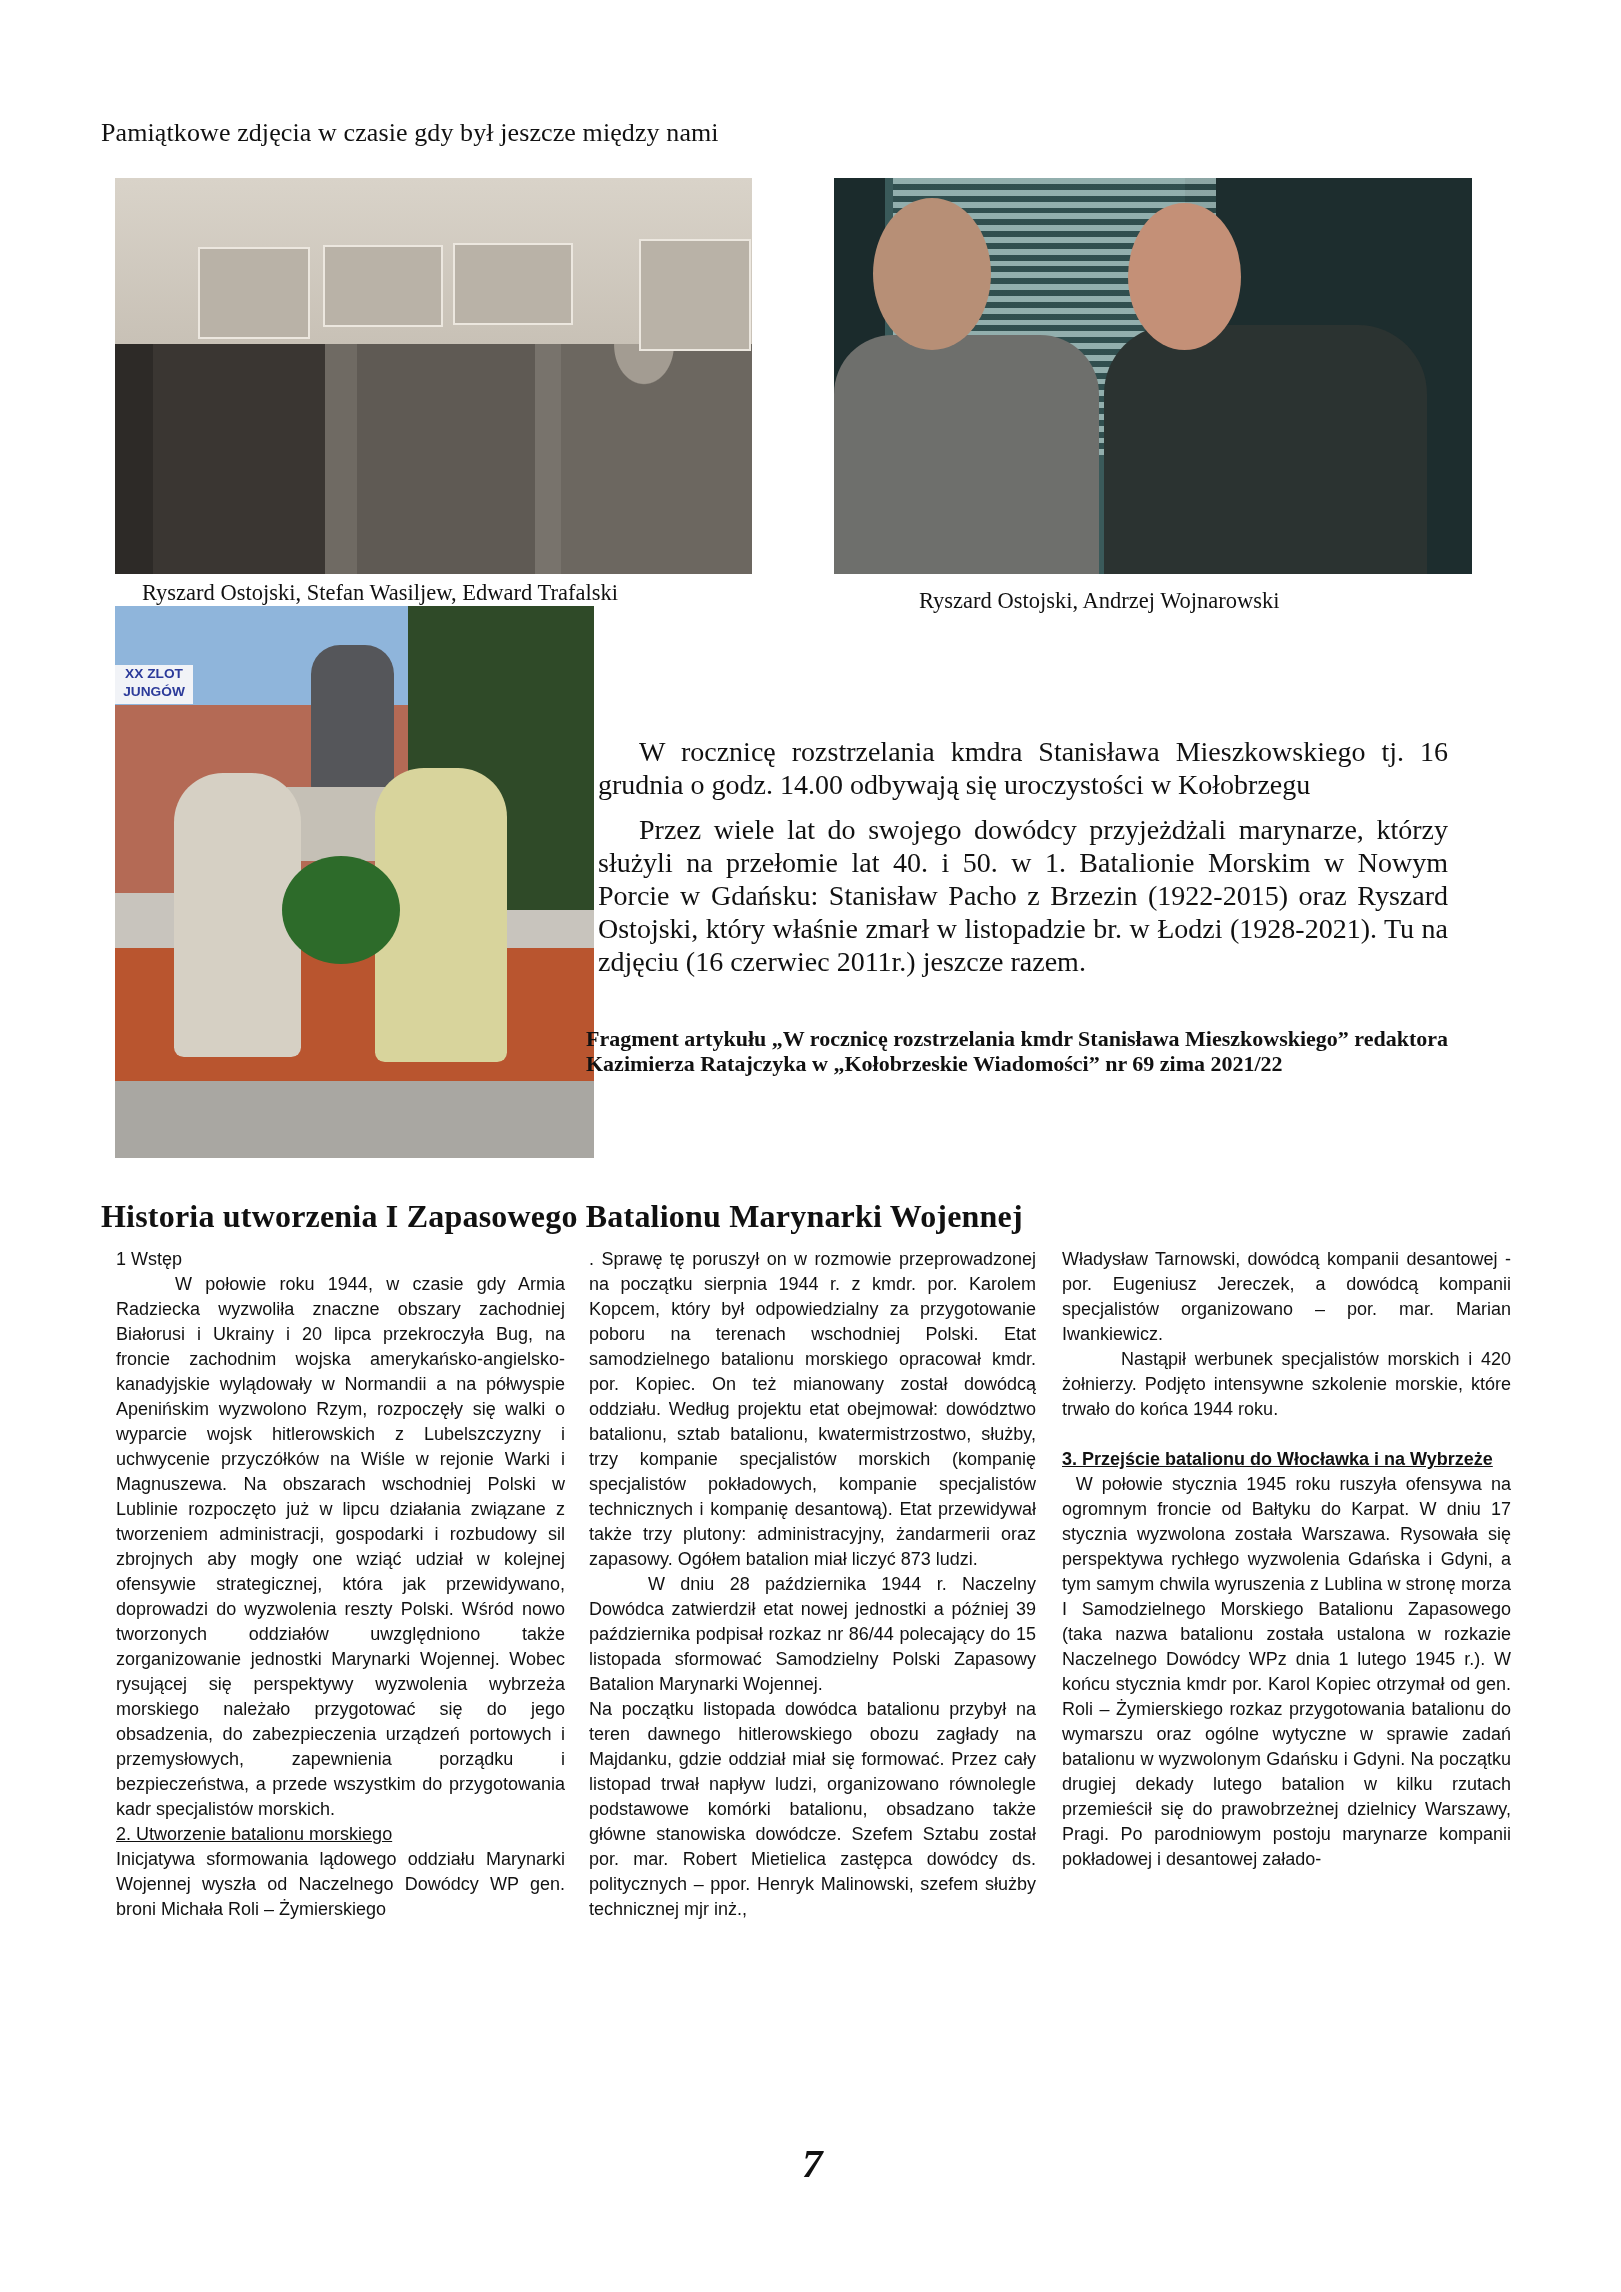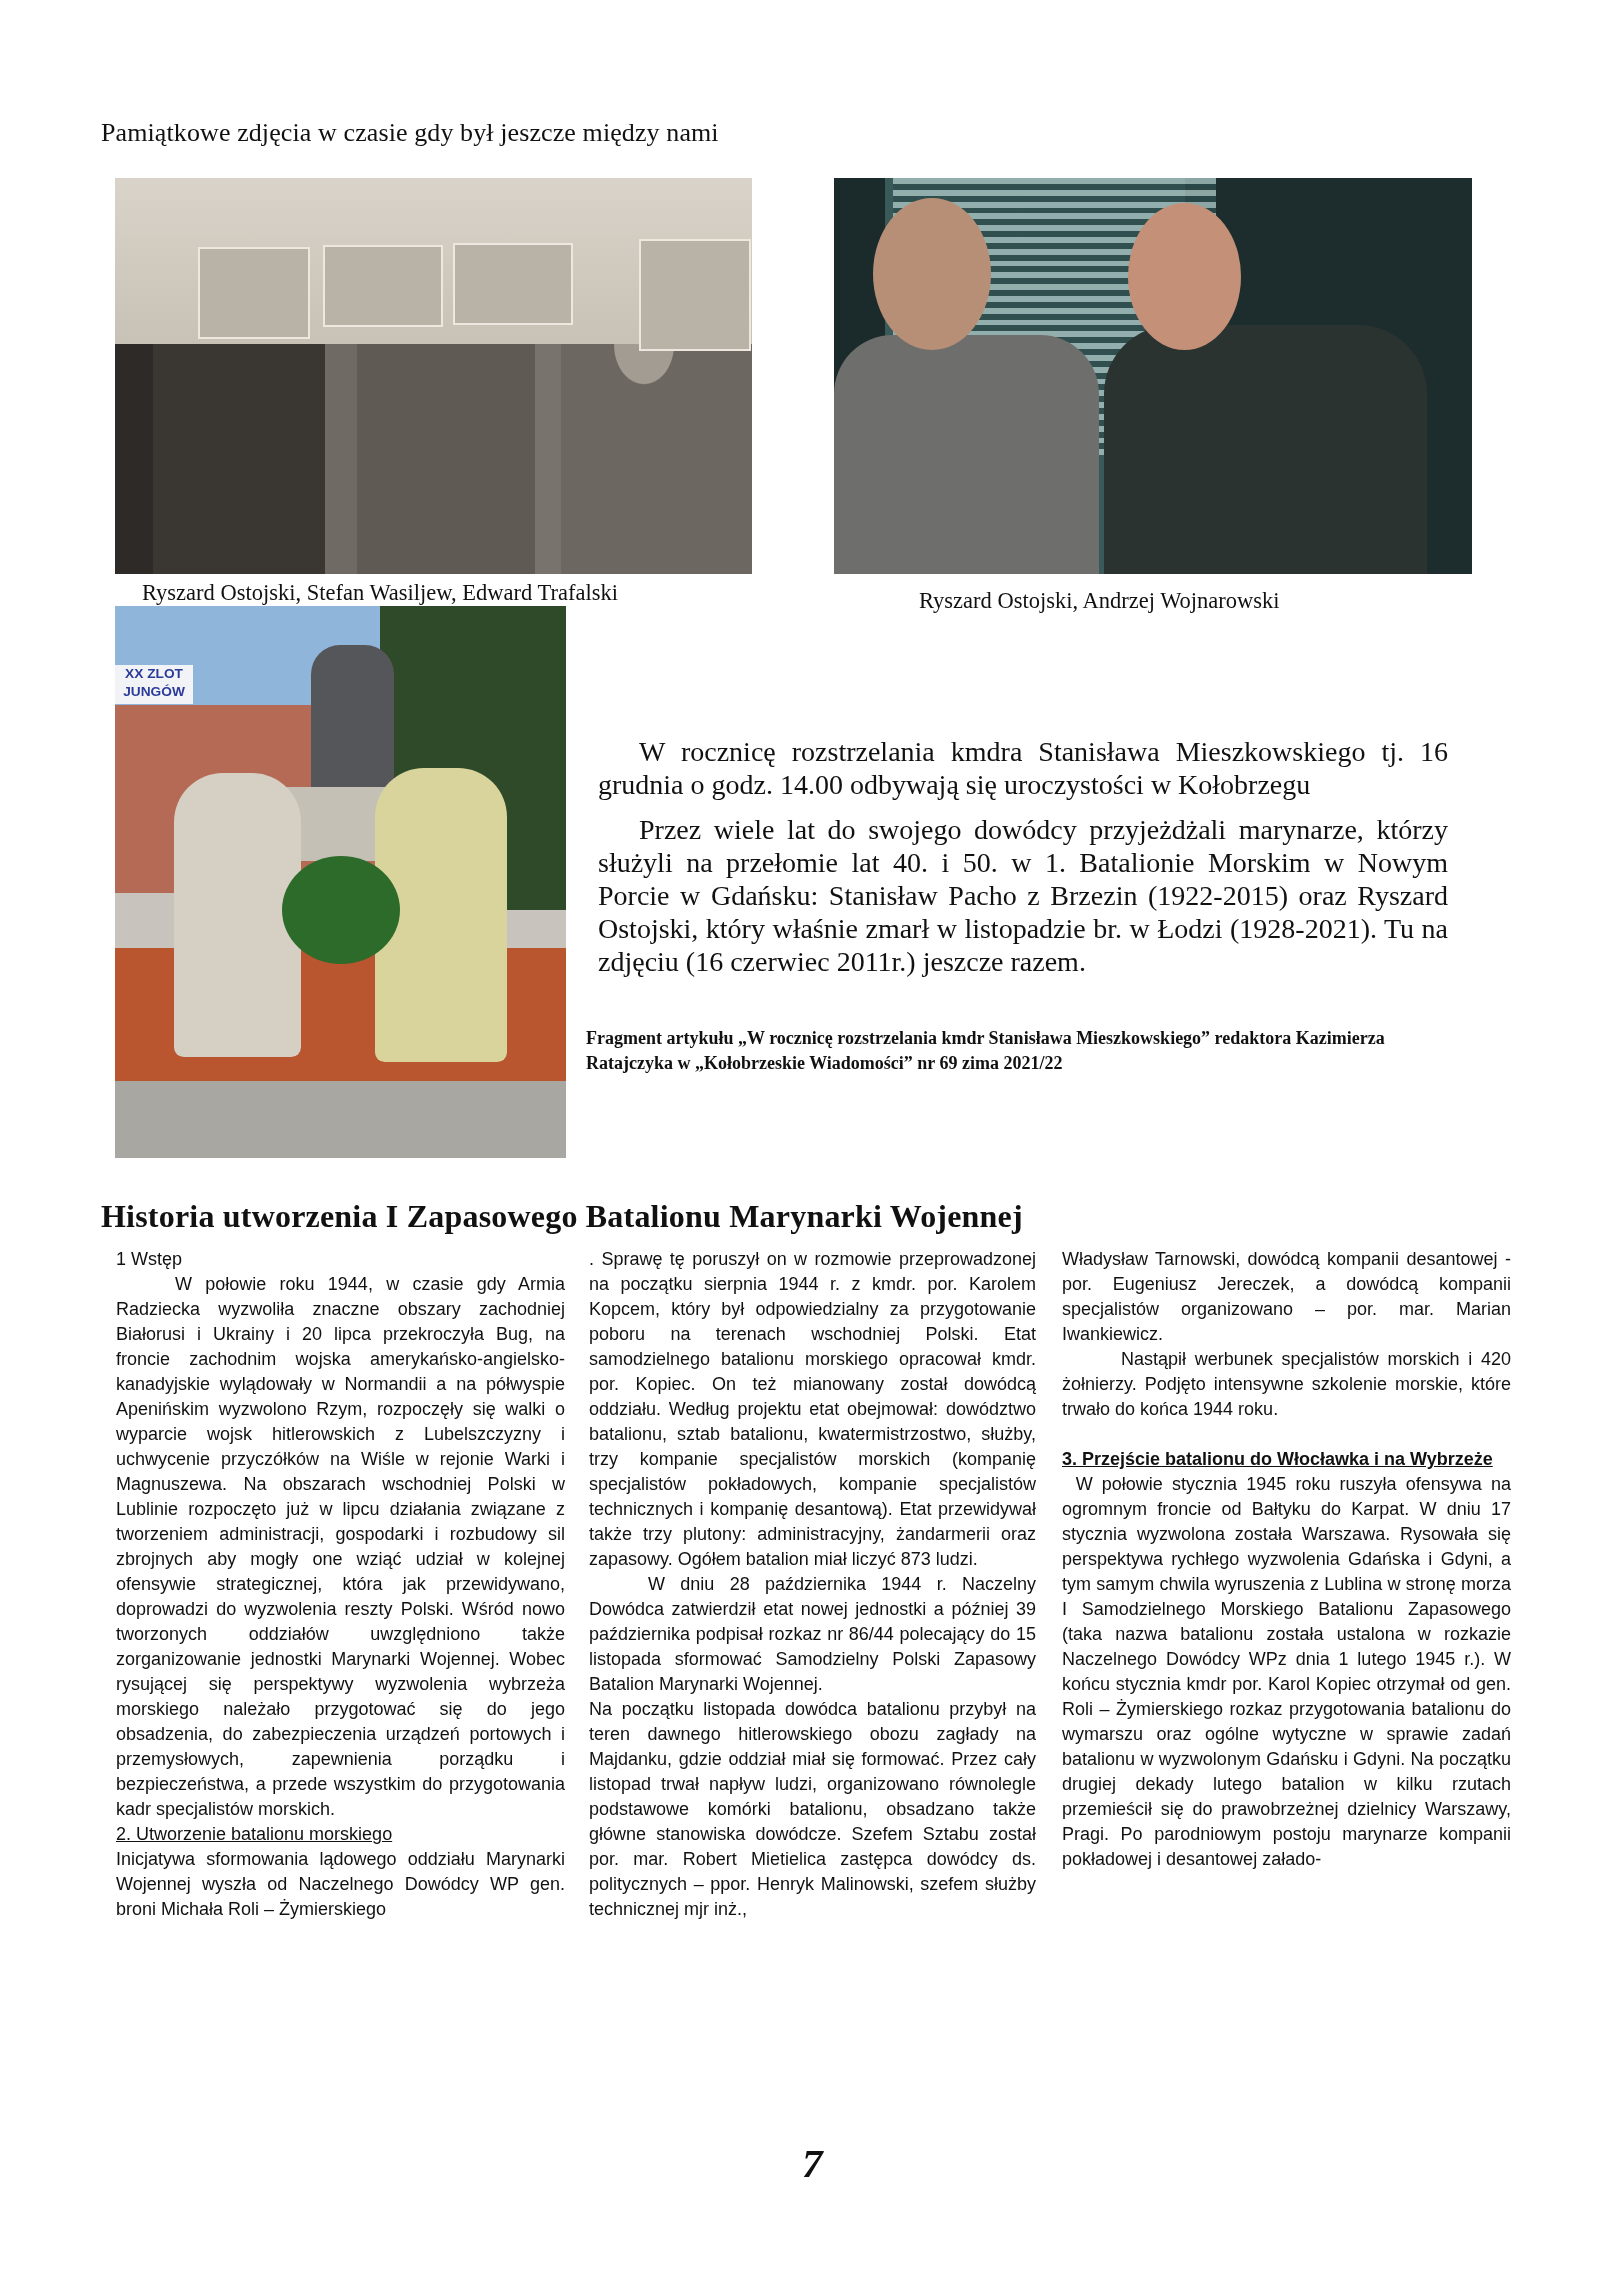--- a/index.html
+++ b/index.html
@@ -25,38 +25,39 @@
     background: linear-gradient(90deg,#1b2b2c 0 8%, #3a5a5a 8% 55%, #1d2d2e 55% 100%);
   }
   #photo2 .blinds { position:absolute; left:59px; top:0; width:323px; height:70%;
     background:repeating-linear-gradient(180deg,#a8c4c2 0 5.9px,#2e4c4c 5.9px 11.8px); opacity:.8; }
   #photo2 .man1 { position:absolute; left:0; top:157px; width:265px; height:239px; background:#6e6f6c; border-radius:59px 59px 0 0; }
   #photo2 .man2 { position:absolute; left:270px; top:147px; width:323px; height:249px; background:#2b3331; border-radius:69px 69px 0 0; }
   #photo2 .head1 { position:absolute; left:39px; top:19.6px; width:118px; height:152px; background:#b78f76; border-radius:50%; }
   #photo2 .head2 { position:absolute; left:294px; top:24.5px; width:113px; height:147px; background:#c49077; border-radius:50%; }
   #photo3 { left:115px; top:606px; width:451px; height:552px;
     background: linear-gradient(180deg,#8fb5db 0 18%, #b46a55 18% 52%, #c8c4bd 52% 62%, #b9552f 62% 86%, #a9a7a2 86% 100%);
+    padding-left: 28px;
   }
   #photo3 .tree { position:absolute; right:0; top:0; width:186px; height:304px; background:#2f4a28; border-radius:0 0 0 78px; }
   #photo3 .statue { position:absolute; left:196px; top:39px; width:83px; height:147px; background:#55565a; border-radius:29px 29px 5.9px 5.9px; }
   #photo3 .plinth { position:absolute; left:172px; top:181px; width:123px; height:74px; background:#c5c0b6; }
   #photo3 .person1 { position:absolute; left:59px; top:167px; width:127px; height:284px; background:#d6d0c4; border-radius:49px 49px 9.8px 9.8px; }
   #photo3 .person2 { position:absolute; left:260px; top:162px; width:132px; height:294px; background:#d8d49c; border-radius:49px 49px 9.8px 9.8px; }
   #photo3 .wreath { position:absolute; left:167px; top:250px; width:118px; height:108px; background:#2d6b2a; border-radius:50%; }
   #photo3 .banner { position:absolute; left:0; top:59px; width:78px; height:39px; background:#f1f3f7; color:#2c3b9a;
     font:bold 13.7px "Liberation Sans", sans-serif; text-align:center; line-height:17.6px; }
 
   .caption { font-size:22.5px; white-space:nowrap; }
   #caption1 { left:142px; top:580px; }
   #caption2 { left:919px; top:588px; }
 
   #quote-block { left:586px; top:723px; width:874px; font-size:28px; line-height:33px; text-align:justify; }
   #quote-block p { margin:12px; text-indent:41px; }
 
-  #source-note { left:586px; top:1026px; width:874px; font-size:18px; line-height:25px; font-weight:bold; }
+  #source-note { left:586px; top:1026px; width:874px; font-size:22px; line-height:25px; font-weight:bold; }
 
   #history-title { left:101px; top:1198px; font-size:32px; font-weight:bold; white-space:nowrap; letter-spacing:0.2px; }
 
   .col { font-size:18px; line-height:25px; text-align:justify; }
   .col p { margin:0; }
   .col .ind { text-indent:59px; }
   .col .ind2 { text-indent:13.7px; }
   .col .u { text-decoration:underline; }
   .col .ub { text-decoration:underline; font-weight:bold; }
   #col1 { left:116px; top:1247px; width:449px; }

